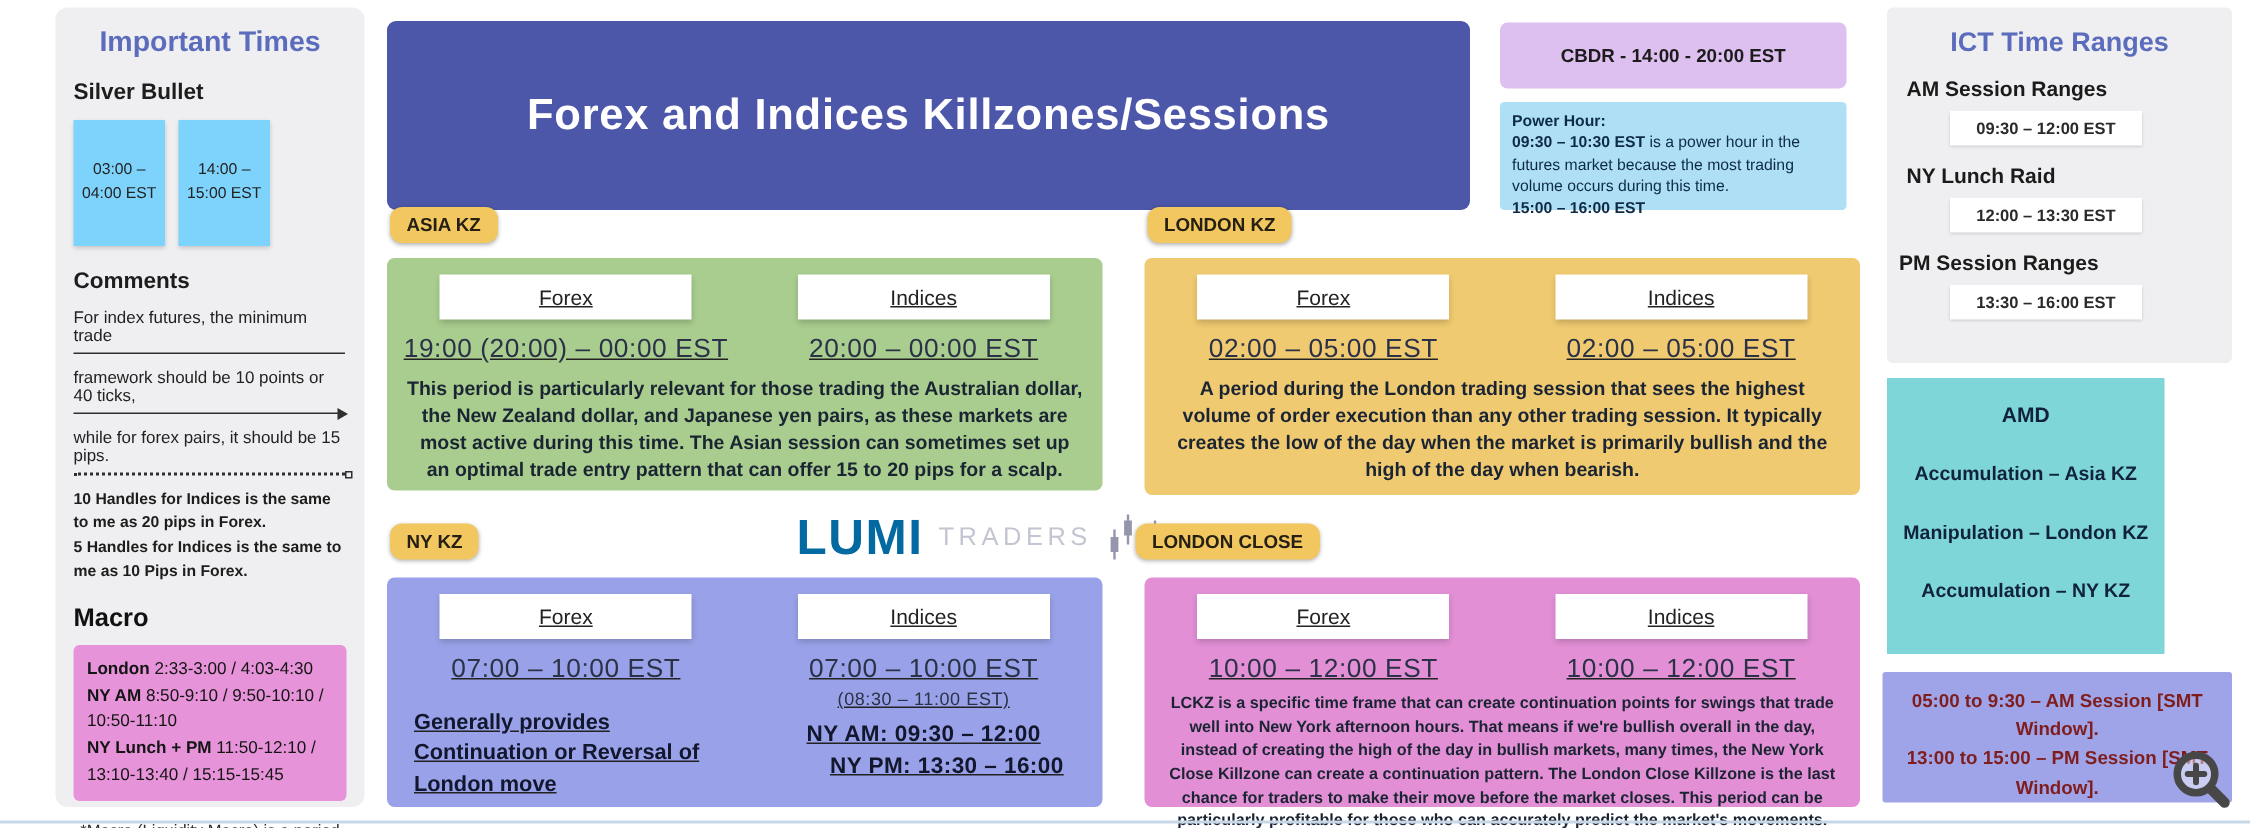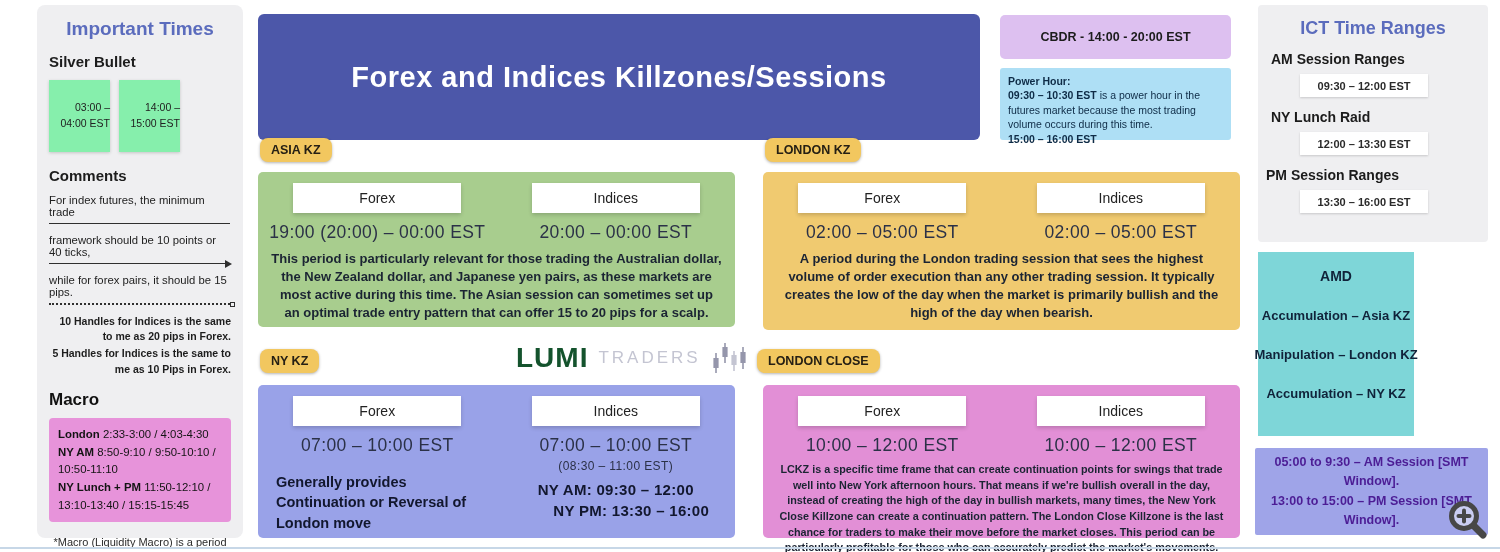--- a/index.html
+++ b/index.html
@@ -5,92 +5,92 @@
   * { margin:0; padding:0; box-sizing:border-box; }
   html,body { width:1500px; height:552px; background:#ffffff; }
   body { font-family:"Liberation Sans", sans-serif; position:relative; overflow:hidden; color:#222; }
   .abs { position:absolute; }
 
   
   .left-panel { left:37px; top:5px; width:206px; height:533px; background:#efeff1; border-radius:8px; padding:10px 12px; }
   .panel-title { color:#5b6cbd; font-size:19px; font-weight:bold; text-align:center; margin-top:3px; }
   .sb-heading { font-size:15px; font-weight:bold; color:#1d1d1d; margin-top:13px; }
   .sb-cards { display:flex; gap:9px; margin-top:10px; }
-  .sb-card { background:#86efac; width:61px; height:72px; display:flex; align-items:center; justify-content:center;
-             text-align:right; font-size:10.5px; color:#222; line-height:1.5; box-shadow:0 1px 3px rgba(0,0,0,.18); }
+  .sb-card { background:#7dd3fc; width:61px; height:84px; display:flex; align-items:center; justify-content:center;
+             text-align:center; font-size:10.5px; color:#222; line-height:1.5; box-shadow:0 1px 3px rgba(0,0,0,.18); }
   .c-heading { font-size:15px; font-weight:bold; color:#1d1d1d; margin-top:15px; }
   .c-line { position:relative; font-size:11.3px; color:#222; margin-top:10px; padding-bottom:5px; width:181px; }
   .u-solid { border-bottom:1.5px solid #2f2f2f; }
   .u-arrow { border-bottom:1.5px solid #2f2f2f; }
   .cap-arrow { position:absolute; right:-2px; bottom:-5px; width:0; height:0;
                border-top:4px solid transparent; border-bottom:4px solid transparent; border-left:7px solid #2f2f2f; }
   .u-dash { border-bottom:2px dotted #2f2f2f; }
   .cap-square { position:absolute; right:-5px; bottom:-4px; width:5px; height:5px; border:1.5px solid #2f2f2f; }
-  .c-note { font-size:10.5px; font-weight:bold; text-align:right; margin-top:9px; line-height:1.45; color:#1d1d1d; }
+  .c-note { font-size:10.5px; font-weight:bold; text-align:left; margin-top:9px; line-height:1.45; color:#1d1d1d; }
   .macro-heading { font-size:17px; font-weight:bold; color:#111; margin-top:13px; }
   .macro-box { background:#e793da; border-radius:4px; padding:8px 9px; margin-top:8px; font-size:11.4px; line-height:1.55; color:#141414; }
   .macro-label { font-weight:bold; }
   .footnote { font-size:11px; text-align:center; color:#2c2c2c; margin-top:12px; line-height:1.5; }
 
   
   .banner { left:258px; top:14px; width:722px; height:126px; background:#4c57a9; border-radius:6px;
             display:flex; align-items:center; justify-content:center; }
   .banner-title { color:#ffffff; font-size:29px; font-weight:bold; letter-spacing:.5px; }
 
   
   .kz-tag { position:absolute; background:#f2c75f; border-radius:8px; padding:5px 11px; font-weight:bold;
             font-size:12.5px; color:#262014; box-shadow:0 1px 3px rgba(0,0,0,.3); z-index:5; }
 
   
   .kz-box { position:absolute; width:477px; border-radius:5px; }
-  .kz-cols { display:flex; }
+  .kz-cols { display:flex;text-decoration:underline; }
   .kz-col { flex:1; display:flex; flex-direction:column; align-items:center; }
   .kz-header { background:#fff; width:168px; height:30px; margin-top:11px; display:flex; align-items:center;
                justify-content:center; font-size:14px; color:#222; box-shadow:0 2px 4px rgba(0,0,0,.18); }
   .kz-time { margin-top:9px; font-size:17.5px; color:#2b3147; letter-spacing:.4px; }
   .kz-desc { font-weight:bold; font-size:13px; text-align:center; color:#1b2433; padding:7px 13px 0; line-height:1.38; }
   .box-asia   { left:258px; top:172px; height:155px; background:#a8cd8e; }
   .box-london { left:763px; top:172px; height:158px; background:#f0ca70; }
   .box-ny     { left:258px; top:385px; height:153px; background:#99a2e8; }
   .box-lclose { left:763px; top:385px; height:153px; background:#e28fd6; }
   .ny-note { font-weight:bold; font-size:14.5px; color:#12172e; text-align:left; align-self:flex-start;
              margin:16px 0 0 18px; line-height:1.4; }
   .ny-alt { margin-top:3px; font-size:12px; color:#2b3147; letter-spacing:.4px; }
   .ny-bold { margin-top:8px; font-size:15px; font-weight:bold; color:#12172e; letter-spacing:.3px; }
   .ny-bold2 { margin-top:4px; font-size:15px; font-weight:bold; color:#12172e; letter-spacing:.3px;padding-left:31px; }
   .lclose-desc { font-weight:bold; font-size:10.8px; text-align:center; color:#1b2433; padding:6px 10px 0; line-height:1.45; }
 
   
   .logo { left:516px; top:341px; display:flex; align-items:center; gap:10px; height:34px; }
-  .logo-brand { font-size:28px; font-weight:bold; color:#14532d; letter-spacing:1px; }
+  .logo-brand { font-size:33px; font-weight:bold; color:#0369a1; letter-spacing:1px;margin-left:15px; }
   .logo-suffix { font-size:17px; color:#c4c5d2; letter-spacing:3px; }
 
   
   .cbdr { left:1000px; top:15px; width:231px; height:44px; background:#ddc0f0; border-radius:5px;
           display:flex; align-items:center; justify-content:center; font-weight:bold; font-size:12.5px; color:#1c1c1c; }
   .power { left:1000px; top:68px; width:231px; height:72px; background:#aedff5; border-radius:3px;
            padding:6px 8px; font-size:10.5px; color:#0e2b46; line-height:1.38; }
   .power .b { font-weight:bold; }
 
   
   .ict { left:1258px; top:5px; width:230px; height:237px; background:#efeff1; border-radius:4px; }
   .ict-title { color:#5b6cbd; font-weight:bold; font-size:18px; text-align:center; margin-top:13px; }
   .ict-label { font-weight:bold; font-size:14px; color:#1b1b1b; margin:12px 0 0 13px; }
   .ict-label-3 { margin-left:8px; }
   .ict-timebox { background:#fff; width:128px; height:23px; margin:7px 0 0 42px; display:flex; align-items:center;
                  justify-content:center; font-size:11px; font-weight:bold; color:#2a2a2a; box-shadow:0 1px 2px rgba(0,0,0,.16); }
 
   
-  .amd { left:1258px; top:252px; width:156px; height:184px; background:#7ed6d8; display:flex; flex-direction:column;
+  .amd { left:1258px; top:252px; width:185px; height:184px; background:#7ed6d8; display:flex; flex-direction:column;
          align-items:center; font-weight:bold; color:#10233a; }
   .amd-title { font-size:14px; margin-top:16px; }
   .amd-line { font-size:13px; margin-top:24px; white-space:nowrap; }
   .smt { left:1255px; top:448px; width:233px; height:87px; background:#9fa4e8; border-radius:2px;
-         display:flex; flex-direction:column; justify-content:center; text-align:center; font-weight:bold;
-         font-size:12.5px; color:#4c1d95; line-height:1.55; padding:0 12px; }
+         display:flex; flex-direction:column; justify-content:flex-end; text-align:center; font-weight:bold;
+         font-size:12.5px; color:#7f1d1d; line-height:1.55; padding:0 12px; }
 
   .zoom-btn { left:1446px; top:498px; width:44px; height:44px; cursor:pointer; }
   .bottom-rule { left:0; top:547px; width:1500px; height:2px; background:#c7d7e7; }
 </style>
 </head>
 <body>
 
 <div class="abs left-panel">
   <div class="panel-title">Important Times</div>
   <div class="sb-heading">Silver Bullet</div>

